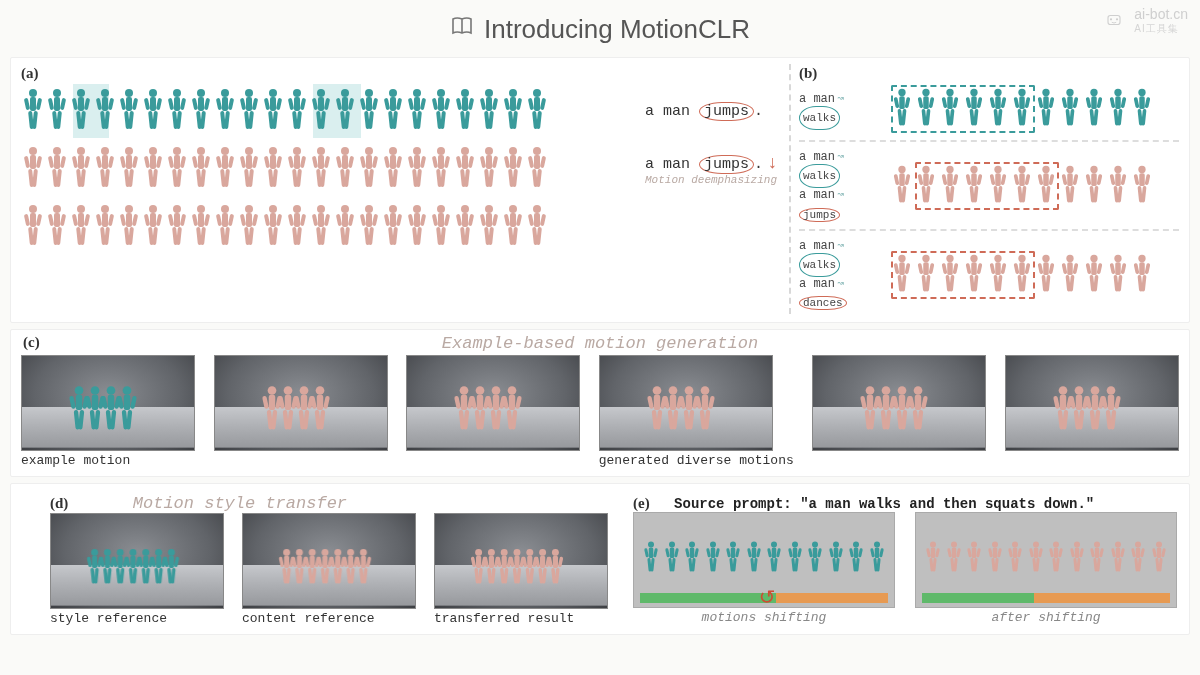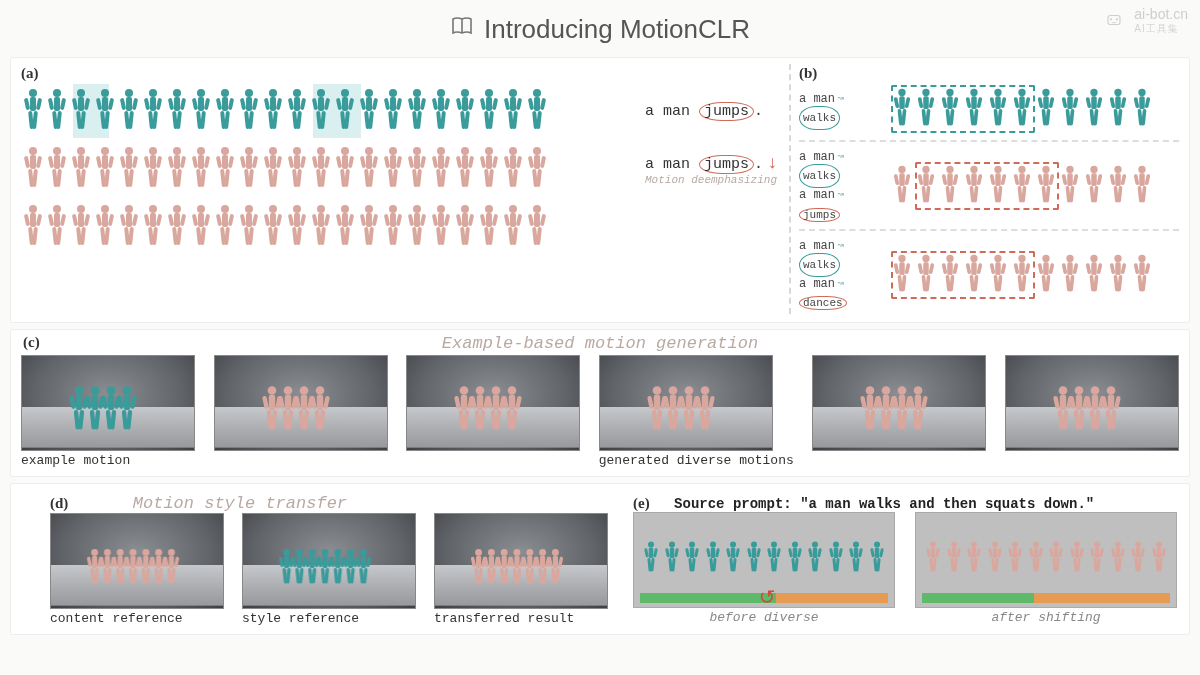--- a/index.html
+++ b/index.html
@@ -1737,199 +1737,199 @@
 <div class="panel">
   <div class="row-de">
     <div class="col-d">
       <span class="tag">(d)</span>
       <span class="sect-title hand" style="margin-left:60px;">Motion style transfer</span>
       <div class="d-thumbs" id="d-thumbs">
           <div class="d-thumb">
             <div class="thumb">
               <div class="floor"></div>
               <div class="fg" style="transform:translateX(-50%) scale(.8)">
-                <div class="fig pink">
-  <svg viewBox="0 0 24 46">
-    <g class="body">
-      <circle cx="12" cy="5" r="4"></circle>
-      <rect x="9" y="9" width="6" height="14" rx="2"></rect>
-      <rect x="4" y="10" width="4" height="12" rx="2" transform="rotate(-12 6 16)"></rect>
-      <rect x="16" y="10" width="4" height="12" rx="2" transform="rotate(12 18 16)"></rect>
-      <rect x="8" y="23" width="4" height="18" rx="2" transform="rotate(-6 10 32)"></rect>
-      <rect x="12" y="23" width="4" height="18" rx="2" transform="rotate(6 14 32)"></rect>
-    </g>
-  </svg>
-</div>
-                <div class="fig pink">
-  <svg viewBox="0 0 24 46">
-    <g class="body">
-      <circle cx="12" cy="5" r="4"></circle>
-      <rect x="9" y="9" width="6" height="14" rx="2"></rect>
-      <rect x="4" y="10" width="4" height="12" rx="2" transform="rotate(-12 6 16)"></rect>
-      <rect x="16" y="10" width="4" height="12" rx="2" transform="rotate(12 18 16)"></rect>
-      <rect x="8" y="23" width="4" height="18" rx="2" transform="rotate(-6 10 32)"></rect>
-      <rect x="12" y="23" width="4" height="18" rx="2" transform="rotate(6 14 32)"></rect>
-    </g>
-  </svg>
-</div>
-                <div class="fig pink">
-  <svg viewBox="0 0 24 46">
-    <g class="body">
-      <circle cx="12" cy="5" r="4"></circle>
-      <rect x="9" y="9" width="6" height="14" rx="2"></rect>
-      <rect x="4" y="10" width="4" height="12" rx="2" transform="rotate(-12 6 16)"></rect>
-      <rect x="16" y="10" width="4" height="12" rx="2" transform="rotate(12 18 16)"></rect>
-      <rect x="8" y="23" width="4" height="18" rx="2" transform="rotate(-6 10 32)"></rect>
-      <rect x="12" y="23" width="4" height="18" rx="2" transform="rotate(6 14 32)"></rect>
-    </g>
-  </svg>
-</div>
-                <div class="fig pink">
-  <svg viewBox="0 0 24 46">
-    <g class="body">
-      <circle cx="12" cy="5" r="4"></circle>
-      <rect x="9" y="9" width="6" height="14" rx="2"></rect>
-      <rect x="4" y="10" width="4" height="12" rx="2" transform="rotate(-12 6 16)"></rect>
-      <rect x="16" y="10" width="4" height="12" rx="2" transform="rotate(12 18 16)"></rect>
-      <rect x="8" y="23" width="4" height="18" rx="2" transform="rotate(-6 10 32)"></rect>
-      <rect x="12" y="23" width="4" height="18" rx="2" transform="rotate(6 14 32)"></rect>
-    </g>
-  </svg>
-</div>
-                <div class="fig pink">
-  <svg viewBox="0 0 24 46">
-    <g class="body">
-      <circle cx="12" cy="5" r="4"></circle>
-      <rect x="9" y="9" width="6" height="14" rx="2"></rect>
-      <rect x="4" y="10" width="4" height="12" rx="2" transform="rotate(-12 6 16)"></rect>
-      <rect x="16" y="10" width="4" height="12" rx="2" transform="rotate(12 18 16)"></rect>
-      <rect x="8" y="23" width="4" height="18" rx="2" transform="rotate(-6 10 32)"></rect>
-      <rect x="12" y="23" width="4" height="18" rx="2" transform="rotate(6 14 32)"></rect>
-    </g>
-  </svg>
-</div>
-                <div class="fig pink">
-  <svg viewBox="0 0 24 46">
-    <g class="body">
-      <circle cx="12" cy="5" r="4"></circle>
-      <rect x="9" y="9" width="6" height="14" rx="2"></rect>
-      <rect x="4" y="10" width="4" height="12" rx="2" transform="rotate(-12 6 16)"></rect>
-      <rect x="16" y="10" width="4" height="12" rx="2" transform="rotate(12 18 16)"></rect>
-      <rect x="8" y="23" width="4" height="18" rx="2" transform="rotate(-6 10 32)"></rect>
-      <rect x="12" y="23" width="4" height="18" rx="2" transform="rotate(6 14 32)"></rect>
-    </g>
-  </svg>
-</div>
-                <div class="fig pink">
+                <div class="fig teal">
+  <svg viewBox="0 0 24 46">
+    <g class="body">
+      <circle cx="12" cy="5" r="4"></circle>
+      <rect x="9" y="9" width="6" height="14" rx="2"></rect>
+      <rect x="4" y="10" width="4" height="12" rx="2" transform="rotate(-12 6 16)"></rect>
+      <rect x="16" y="10" width="4" height="12" rx="2" transform="rotate(12 18 16)"></rect>
+      <rect x="8" y="23" width="4" height="18" rx="2" transform="rotate(-6 10 32)"></rect>
+      <rect x="12" y="23" width="4" height="18" rx="2" transform="rotate(6 14 32)"></rect>
+    </g>
+  </svg>
+</div>
+                <div class="fig teal">
+  <svg viewBox="0 0 24 46">
+    <g class="body">
+      <circle cx="12" cy="5" r="4"></circle>
+      <rect x="9" y="9" width="6" height="14" rx="2"></rect>
+      <rect x="4" y="10" width="4" height="12" rx="2" transform="rotate(-12 6 16)"></rect>
+      <rect x="16" y="10" width="4" height="12" rx="2" transform="rotate(12 18 16)"></rect>
+      <rect x="8" y="23" width="4" height="18" rx="2" transform="rotate(-6 10 32)"></rect>
+      <rect x="12" y="23" width="4" height="18" rx="2" transform="rotate(6 14 32)"></rect>
+    </g>
+  </svg>
+</div>
+                <div class="fig teal">
+  <svg viewBox="0 0 24 46">
+    <g class="body">
+      <circle cx="12" cy="5" r="4"></circle>
+      <rect x="9" y="9" width="6" height="14" rx="2"></rect>
+      <rect x="4" y="10" width="4" height="12" rx="2" transform="rotate(-12 6 16)"></rect>
+      <rect x="16" y="10" width="4" height="12" rx="2" transform="rotate(12 18 16)"></rect>
+      <rect x="8" y="23" width="4" height="18" rx="2" transform="rotate(-6 10 32)"></rect>
+      <rect x="12" y="23" width="4" height="18" rx="2" transform="rotate(6 14 32)"></rect>
+    </g>
+  </svg>
+</div>
+                <div class="fig teal">
+  <svg viewBox="0 0 24 46">
+    <g class="body">
+      <circle cx="12" cy="5" r="4"></circle>
+      <rect x="9" y="9" width="6" height="14" rx="2"></rect>
+      <rect x="4" y="10" width="4" height="12" rx="2" transform="rotate(-12 6 16)"></rect>
+      <rect x="16" y="10" width="4" height="12" rx="2" transform="rotate(12 18 16)"></rect>
+      <rect x="8" y="23" width="4" height="18" rx="2" transform="rotate(-6 10 32)"></rect>
+      <rect x="12" y="23" width="4" height="18" rx="2" transform="rotate(6 14 32)"></rect>
+    </g>
+  </svg>
+</div>
+                <div class="fig teal">
+  <svg viewBox="0 0 24 46">
+    <g class="body">
+      <circle cx="12" cy="5" r="4"></circle>
+      <rect x="9" y="9" width="6" height="14" rx="2"></rect>
+      <rect x="4" y="10" width="4" height="12" rx="2" transform="rotate(-12 6 16)"></rect>
+      <rect x="16" y="10" width="4" height="12" rx="2" transform="rotate(12 18 16)"></rect>
+      <rect x="8" y="23" width="4" height="18" rx="2" transform="rotate(-6 10 32)"></rect>
+      <rect x="12" y="23" width="4" height="18" rx="2" transform="rotate(6 14 32)"></rect>
+    </g>
+  </svg>
+</div>
+                <div class="fig teal">
+  <svg viewBox="0 0 24 46">
+    <g class="body">
+      <circle cx="12" cy="5" r="4"></circle>
+      <rect x="9" y="9" width="6" height="14" rx="2"></rect>
+      <rect x="4" y="10" width="4" height="12" rx="2" transform="rotate(-12 6 16)"></rect>
+      <rect x="16" y="10" width="4" height="12" rx="2" transform="rotate(12 18 16)"></rect>
+      <rect x="8" y="23" width="4" height="18" rx="2" transform="rotate(-6 10 32)"></rect>
+      <rect x="12" y="23" width="4" height="18" rx="2" transform="rotate(6 14 32)"></rect>
+    </g>
+  </svg>
+</div>
+                <div class="fig teal">
   <svg viewBox="0 0 24 46">
     <g class="body">
       <circle cx="12" cy="5" r="4"></circle>
       <rect x="9" y="9" width="6" height="14" rx="2"></rect>
       <rect x="4" y="10" width="4" height="12" rx="2" transform="rotate(-12 6 16)"></rect>
       <rect x="16" y="10" width="4" height="12" rx="2" transform="rotate(12 18 16)"></rect>
       <rect x="8" y="23" width="4" height="18" rx="2" transform="rotate(-6 10 32)"></rect>
       <rect x="12" y="23" width="4" height="18" rx="2" transform="rotate(6 14 32)"></rect>
     </g>
   </svg>
 </div>
               </div>
             </div>
-            <div class="thumb-label hand">content reference</div>
+            <div class="thumb-label hand">style reference</div>
           </div>
           <div class="d-thumb">
             <div class="thumb">
               <div class="floor"></div>
               <div class="fg" style="transform:translateX(-50%) scale(.8)">
-                <div class="fig teal">
-  <svg viewBox="0 0 24 46">
-    <g class="body">
-      <circle cx="12" cy="5" r="4"></circle>
-      <rect x="9" y="9" width="6" height="14" rx="2"></rect>
-      <rect x="4" y="10" width="4" height="12" rx="2" transform="rotate(-12 6 16)"></rect>
-      <rect x="16" y="10" width="4" height="12" rx="2" transform="rotate(12 18 16)"></rect>
-      <rect x="8" y="23" width="4" height="18" rx="2" transform="rotate(-6 10 32)"></rect>
-      <rect x="12" y="23" width="4" height="18" rx="2" transform="rotate(6 14 32)"></rect>
-    </g>
-  </svg>
-</div>
-                <div class="fig teal">
-  <svg viewBox="0 0 24 46">
-    <g class="body">
-      <circle cx="12" cy="5" r="4"></circle>
-      <rect x="9" y="9" width="6" height="14" rx="2"></rect>
-      <rect x="4" y="10" width="4" height="12" rx="2" transform="rotate(-12 6 16)"></rect>
-      <rect x="16" y="10" width="4" height="12" rx="2" transform="rotate(12 18 16)"></rect>
-      <rect x="8" y="23" width="4" height="18" rx="2" transform="rotate(-6 10 32)"></rect>
-      <rect x="12" y="23" width="4" height="18" rx="2" transform="rotate(6 14 32)"></rect>
-    </g>
-  </svg>
-</div>
-                <div class="fig teal">
-  <svg viewBox="0 0 24 46">
-    <g class="body">
-      <circle cx="12" cy="5" r="4"></circle>
-      <rect x="9" y="9" width="6" height="14" rx="2"></rect>
-      <rect x="4" y="10" width="4" height="12" rx="2" transform="rotate(-12 6 16)"></rect>
-      <rect x="16" y="10" width="4" height="12" rx="2" transform="rotate(12 18 16)"></rect>
-      <rect x="8" y="23" width="4" height="18" rx="2" transform="rotate(-6 10 32)"></rect>
-      <rect x="12" y="23" width="4" height="18" rx="2" transform="rotate(6 14 32)"></rect>
-    </g>
-  </svg>
-</div>
-                <div class="fig teal">
-  <svg viewBox="0 0 24 46">
-    <g class="body">
-      <circle cx="12" cy="5" r="4"></circle>
-      <rect x="9" y="9" width="6" height="14" rx="2"></rect>
-      <rect x="4" y="10" width="4" height="12" rx="2" transform="rotate(-12 6 16)"></rect>
-      <rect x="16" y="10" width="4" height="12" rx="2" transform="rotate(12 18 16)"></rect>
-      <rect x="8" y="23" width="4" height="18" rx="2" transform="rotate(-6 10 32)"></rect>
-      <rect x="12" y="23" width="4" height="18" rx="2" transform="rotate(6 14 32)"></rect>
-    </g>
-  </svg>
-</div>
-                <div class="fig teal">
-  <svg viewBox="0 0 24 46">
-    <g class="body">
-      <circle cx="12" cy="5" r="4"></circle>
-      <rect x="9" y="9" width="6" height="14" rx="2"></rect>
-      <rect x="4" y="10" width="4" height="12" rx="2" transform="rotate(-12 6 16)"></rect>
-      <rect x="16" y="10" width="4" height="12" rx="2" transform="rotate(12 18 16)"></rect>
-      <rect x="8" y="23" width="4" height="18" rx="2" transform="rotate(-6 10 32)"></rect>
-      <rect x="12" y="23" width="4" height="18" rx="2" transform="rotate(6 14 32)"></rect>
-    </g>
-  </svg>
-</div>
-                <div class="fig teal">
-  <svg viewBox="0 0 24 46">
-    <g class="body">
-      <circle cx="12" cy="5" r="4"></circle>
-      <rect x="9" y="9" width="6" height="14" rx="2"></rect>
-      <rect x="4" y="10" width="4" height="12" rx="2" transform="rotate(-12 6 16)"></rect>
-      <rect x="16" y="10" width="4" height="12" rx="2" transform="rotate(12 18 16)"></rect>
-      <rect x="8" y="23" width="4" height="18" rx="2" transform="rotate(-6 10 32)"></rect>
-      <rect x="12" y="23" width="4" height="18" rx="2" transform="rotate(6 14 32)"></rect>
-    </g>
-  </svg>
-</div>
-                <div class="fig teal">
+                <div class="fig pink">
+  <svg viewBox="0 0 24 46">
+    <g class="body">
+      <circle cx="12" cy="5" r="4"></circle>
+      <rect x="9" y="9" width="6" height="14" rx="2"></rect>
+      <rect x="4" y="10" width="4" height="12" rx="2" transform="rotate(-12 6 16)"></rect>
+      <rect x="16" y="10" width="4" height="12" rx="2" transform="rotate(12 18 16)"></rect>
+      <rect x="8" y="23" width="4" height="18" rx="2" transform="rotate(-6 10 32)"></rect>
+      <rect x="12" y="23" width="4" height="18" rx="2" transform="rotate(6 14 32)"></rect>
+    </g>
+  </svg>
+</div>
+                <div class="fig pink">
+  <svg viewBox="0 0 24 46">
+    <g class="body">
+      <circle cx="12" cy="5" r="4"></circle>
+      <rect x="9" y="9" width="6" height="14" rx="2"></rect>
+      <rect x="4" y="10" width="4" height="12" rx="2" transform="rotate(-12 6 16)"></rect>
+      <rect x="16" y="10" width="4" height="12" rx="2" transform="rotate(12 18 16)"></rect>
+      <rect x="8" y="23" width="4" height="18" rx="2" transform="rotate(-6 10 32)"></rect>
+      <rect x="12" y="23" width="4" height="18" rx="2" transform="rotate(6 14 32)"></rect>
+    </g>
+  </svg>
+</div>
+                <div class="fig pink">
+  <svg viewBox="0 0 24 46">
+    <g class="body">
+      <circle cx="12" cy="5" r="4"></circle>
+      <rect x="9" y="9" width="6" height="14" rx="2"></rect>
+      <rect x="4" y="10" width="4" height="12" rx="2" transform="rotate(-12 6 16)"></rect>
+      <rect x="16" y="10" width="4" height="12" rx="2" transform="rotate(12 18 16)"></rect>
+      <rect x="8" y="23" width="4" height="18" rx="2" transform="rotate(-6 10 32)"></rect>
+      <rect x="12" y="23" width="4" height="18" rx="2" transform="rotate(6 14 32)"></rect>
+    </g>
+  </svg>
+</div>
+                <div class="fig pink">
+  <svg viewBox="0 0 24 46">
+    <g class="body">
+      <circle cx="12" cy="5" r="4"></circle>
+      <rect x="9" y="9" width="6" height="14" rx="2"></rect>
+      <rect x="4" y="10" width="4" height="12" rx="2" transform="rotate(-12 6 16)"></rect>
+      <rect x="16" y="10" width="4" height="12" rx="2" transform="rotate(12 18 16)"></rect>
+      <rect x="8" y="23" width="4" height="18" rx="2" transform="rotate(-6 10 32)"></rect>
+      <rect x="12" y="23" width="4" height="18" rx="2" transform="rotate(6 14 32)"></rect>
+    </g>
+  </svg>
+</div>
+                <div class="fig pink">
+  <svg viewBox="0 0 24 46">
+    <g class="body">
+      <circle cx="12" cy="5" r="4"></circle>
+      <rect x="9" y="9" width="6" height="14" rx="2"></rect>
+      <rect x="4" y="10" width="4" height="12" rx="2" transform="rotate(-12 6 16)"></rect>
+      <rect x="16" y="10" width="4" height="12" rx="2" transform="rotate(12 18 16)"></rect>
+      <rect x="8" y="23" width="4" height="18" rx="2" transform="rotate(-6 10 32)"></rect>
+      <rect x="12" y="23" width="4" height="18" rx="2" transform="rotate(6 14 32)"></rect>
+    </g>
+  </svg>
+</div>
+                <div class="fig pink">
+  <svg viewBox="0 0 24 46">
+    <g class="body">
+      <circle cx="12" cy="5" r="4"></circle>
+      <rect x="9" y="9" width="6" height="14" rx="2"></rect>
+      <rect x="4" y="10" width="4" height="12" rx="2" transform="rotate(-12 6 16)"></rect>
+      <rect x="16" y="10" width="4" height="12" rx="2" transform="rotate(12 18 16)"></rect>
+      <rect x="8" y="23" width="4" height="18" rx="2" transform="rotate(-6 10 32)"></rect>
+      <rect x="12" y="23" width="4" height="18" rx="2" transform="rotate(6 14 32)"></rect>
+    </g>
+  </svg>
+</div>
+                <div class="fig pink">
   <svg viewBox="0 0 24 46">
     <g class="body">
       <circle cx="12" cy="5" r="4"></circle>
       <rect x="9" y="9" width="6" height="14" rx="2"></rect>
       <rect x="4" y="10" width="4" height="12" rx="2" transform="rotate(-12 6 16)"></rect>
       <rect x="16" y="10" width="4" height="12" rx="2" transform="rotate(12 18 16)"></rect>
       <rect x="8" y="23" width="4" height="18" rx="2" transform="rotate(-6 10 32)"></rect>
       <rect x="12" y="23" width="4" height="18" rx="2" transform="rotate(6 14 32)"></rect>
     </g>
   </svg>
 </div>
               </div>
             </div>
-            <div class="thumb-label hand">style reference</div>
+            <div class="thumb-label hand">content reference</div>
           </div>
           <div class="d-thumb">
             <div class="thumb">
               <div class="floor"></div>
               <div class="fg" style="transform:translateX(-50%) scale(.8)">
                 <div class="fig pink">
   <svg viewBox="0 0 24 46">
     <g class="body">
       <circle cx="12" cy="5" r="4"></circle>
       <rect x="9" y="9" width="6" height="14" rx="2"></rect>
@@ -2173,21 +2173,21 @@
     </g>
   </svg>
 </div>
               </div>
               <div class="bar-wrap">
                 <div class="bar-g" style="width:55%"></div>
                 <div class="bar-o" style="width:45%"></div>
               </div>
               <span class="swap-icon">↺</span>
             </div>
-            <div class="e-label hand">before diverse</div>
+            <div class="e-label hand">motions shifting</div>
           </div>
           <div class="e-card">
             <div class="e-stage">
               <div class="walkrow">
                 <div class="fig pink">
   <svg viewBox="0 0 24 46">
     <g class="body">
       <circle cx="12" cy="5" r="4"></circle>
       <rect x="9" y="9" width="6" height="14" rx="2"></rect>
       <rect x="4" y="10" width="4" height="12" rx="2" transform="rotate(-12 6 16)"></rect>

